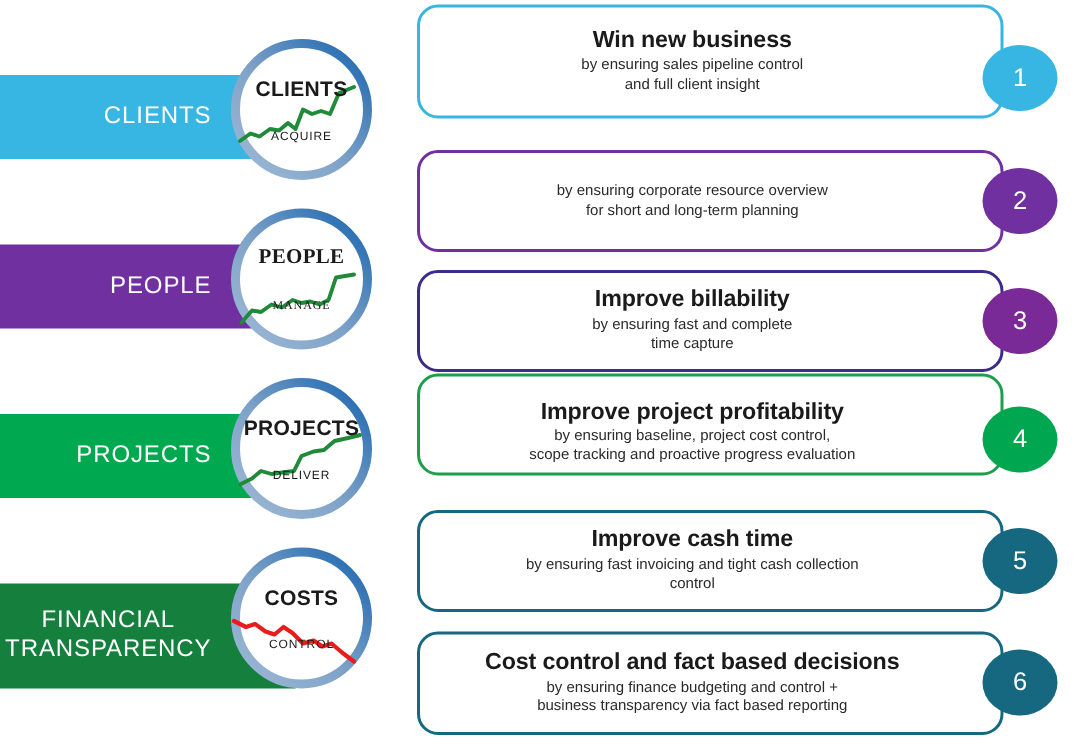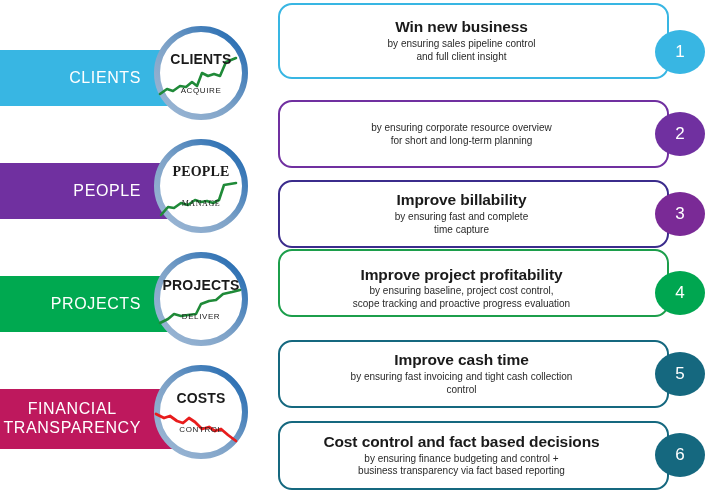--- a/index.html
+++ b/index.html
@@ -33,21 +33,21 @@
   }
   .pillar-bar .pillar-label {
     display: block;
     white-space: pre-line;
     font-weight: 400;
   }
 
   #bar-clients   { top: 50px;  width: 197px; height: 56px; background: #38B6E3; }
   #bar-people    { top: 163px; width: 197px; height: 56px; background: #7030A0; }
   #bar-projects  { top: 276px; width: 197px; height: 56px; background: #00A950; }
-  #bar-financial { top: 389px; width: 197px; height: 60px; background: #be185d; }
+  #bar-financial { top: 389px; width: 197px; height: 70px; background: #15803d; }
 
   
   .pillar-circle {
     position: absolute;
     left: 152px;
     width: 98px;
     height: 98px;
   }
   #circle-clients   { top: 24px;  }
   #circle-people    { top: 137px; font-family: Liberation Serif, serif; }

